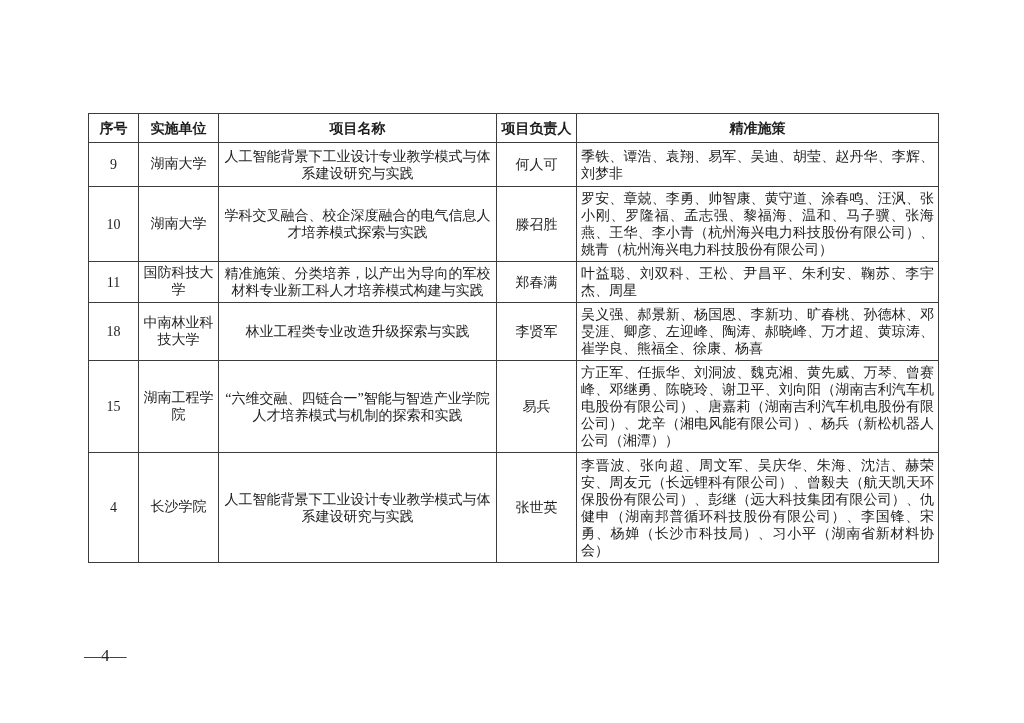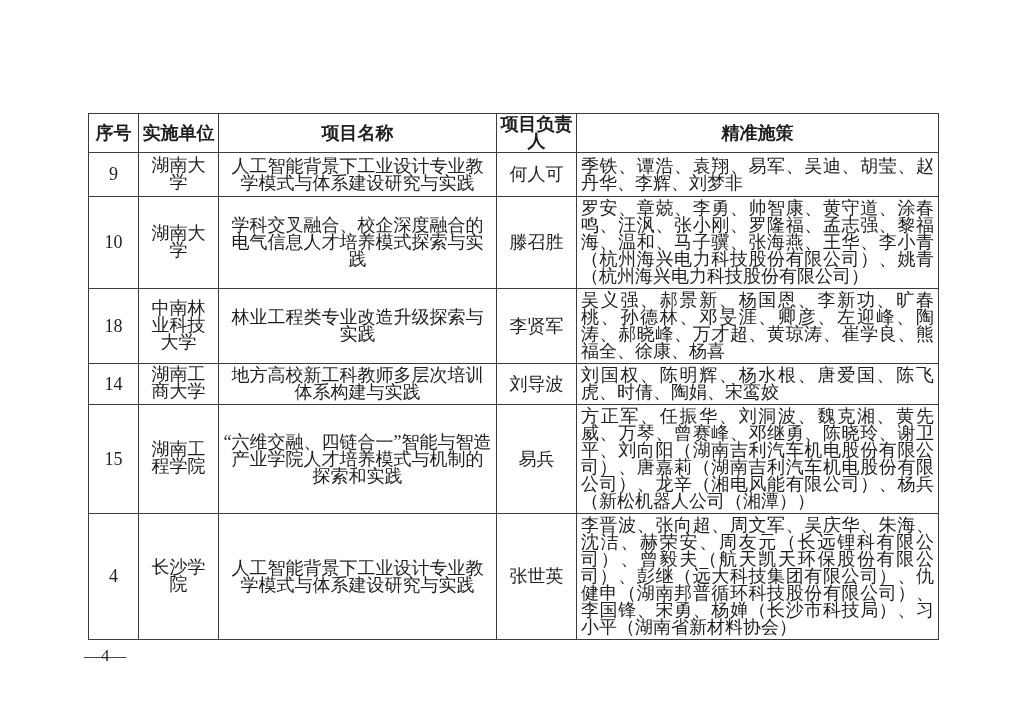--- a/index.html
+++ b/index.html
@@ -20,21 +20,21 @@
     position: absolute;
     left: 88px;
     top: 113px;
     width: 850px;
     border-collapse: collapse;
     table-layout: fixed;
   }
   table.projects th,
   table.projects td {
     border: 1px solid #3c3c3c;
-    font-size: 18px;
+    font-size: 14px;
     line-height: 17px;
     font-weight: normal;
     vertical-align: middle;
     padding: 3px 4px;
     overflow: hidden;
   }
   table.projects th {
     font-weight: bold;
     text-align: center;
     height: 24px;
@@ -91,33 +91,33 @@
           <td class="c-leader">何人可</td>
           <td class="c-members">季铁、谭浩、袁翔、易军、吴迪、胡莹、赵丹华、李辉、刘梦非</td>
         </tr>
         <tr style="height: 72px;">
           <td class="c-no">10</td>
           <td class="c-unit">湖南大学</td>
           <td class="c-project">学科交叉融合、校企深度融合的电气信息人才培养模式探索与实践</td>
           <td class="c-leader">滕召胜</td>
           <td class="c-members">罗安、章兢、李勇、帅智康、黄守道、涂春鸣、汪沨、张小刚、罗隆福、孟志强、黎福海、温和、马子骥、张海燕、王华、李小青（杭州海兴电力科技股份有限公司）、姚青（杭州海兴电力科技股份有限公司）</td>
         </tr>
+        <tr style="height: 38px;">
+          <td class="c-no">11</td>
+          <td class="c-unit">国防科技大学</td>
+          <td class="c-project">精准施策、分类培养，以产出为导向的军校材料专业新工科人才培养模式构建与实践</td>
+          <td class="c-leader">郑春满</td>
+          <td class="c-members">叶益聪、刘双科、王松、尹昌平、朱利安、鞠苏、李宇杰、周星</td>
+        </tr>
         <tr style="height: 54px;">
           <td class="c-no">18</td>
           <td class="c-unit">中南林业科技大学</td>
           <td class="c-project">林业工程类专业改造升级探索与实践</td>
           <td class="c-leader">李贤军</td>
           <td class="c-members">吴义强、郝景新、杨国恩、李新功、旷春桃、孙德林、邓旻涯、卿彦、左迎峰、陶涛、郝晓峰、万才超、黄琼涛、崔学良、熊福全、徐康、杨喜</td>
-        </tr>
-        <tr style="height: 24px;">
-          <td class="c-no">14</td>
-          <td class="c-unit">湖南工商大学</td>
-          <td class="c-project">地方高校新工科教师多层次培训体系构建与实践</td>
-          <td class="c-leader">刘导波</td>
-          <td class="c-members">刘国权、陈明辉、杨水根、唐爱国、陈飞虎、时倩、陶娟、宋鸾姣</td>
         </tr>
         <tr style="height: 76px;">
           <td class="c-no">15</td>
           <td class="c-unit">湖南工程学院</td>
           <td class="c-project">“六维交融、四链合一”智能与智造产业学院人才培养模式与机制的探索和实践</td>
           <td class="c-leader">易兵</td>
           <td class="c-members">方正军、任振华、刘洞波、魏克湘、黄先威、万琴、曾赛峰、邓继勇、陈晓玲、谢卫平、刘向阳（湖南吉利汽车机电股份有限公司）、唐嘉莉（湖南吉利汽车机电股份有限公司）、龙辛（湘电风能有限公司）、杨兵（新松机器人公司（湘潭））</td>
         </tr>
         <tr style="height: 110px;">
           <td class="c-no">4</td>

